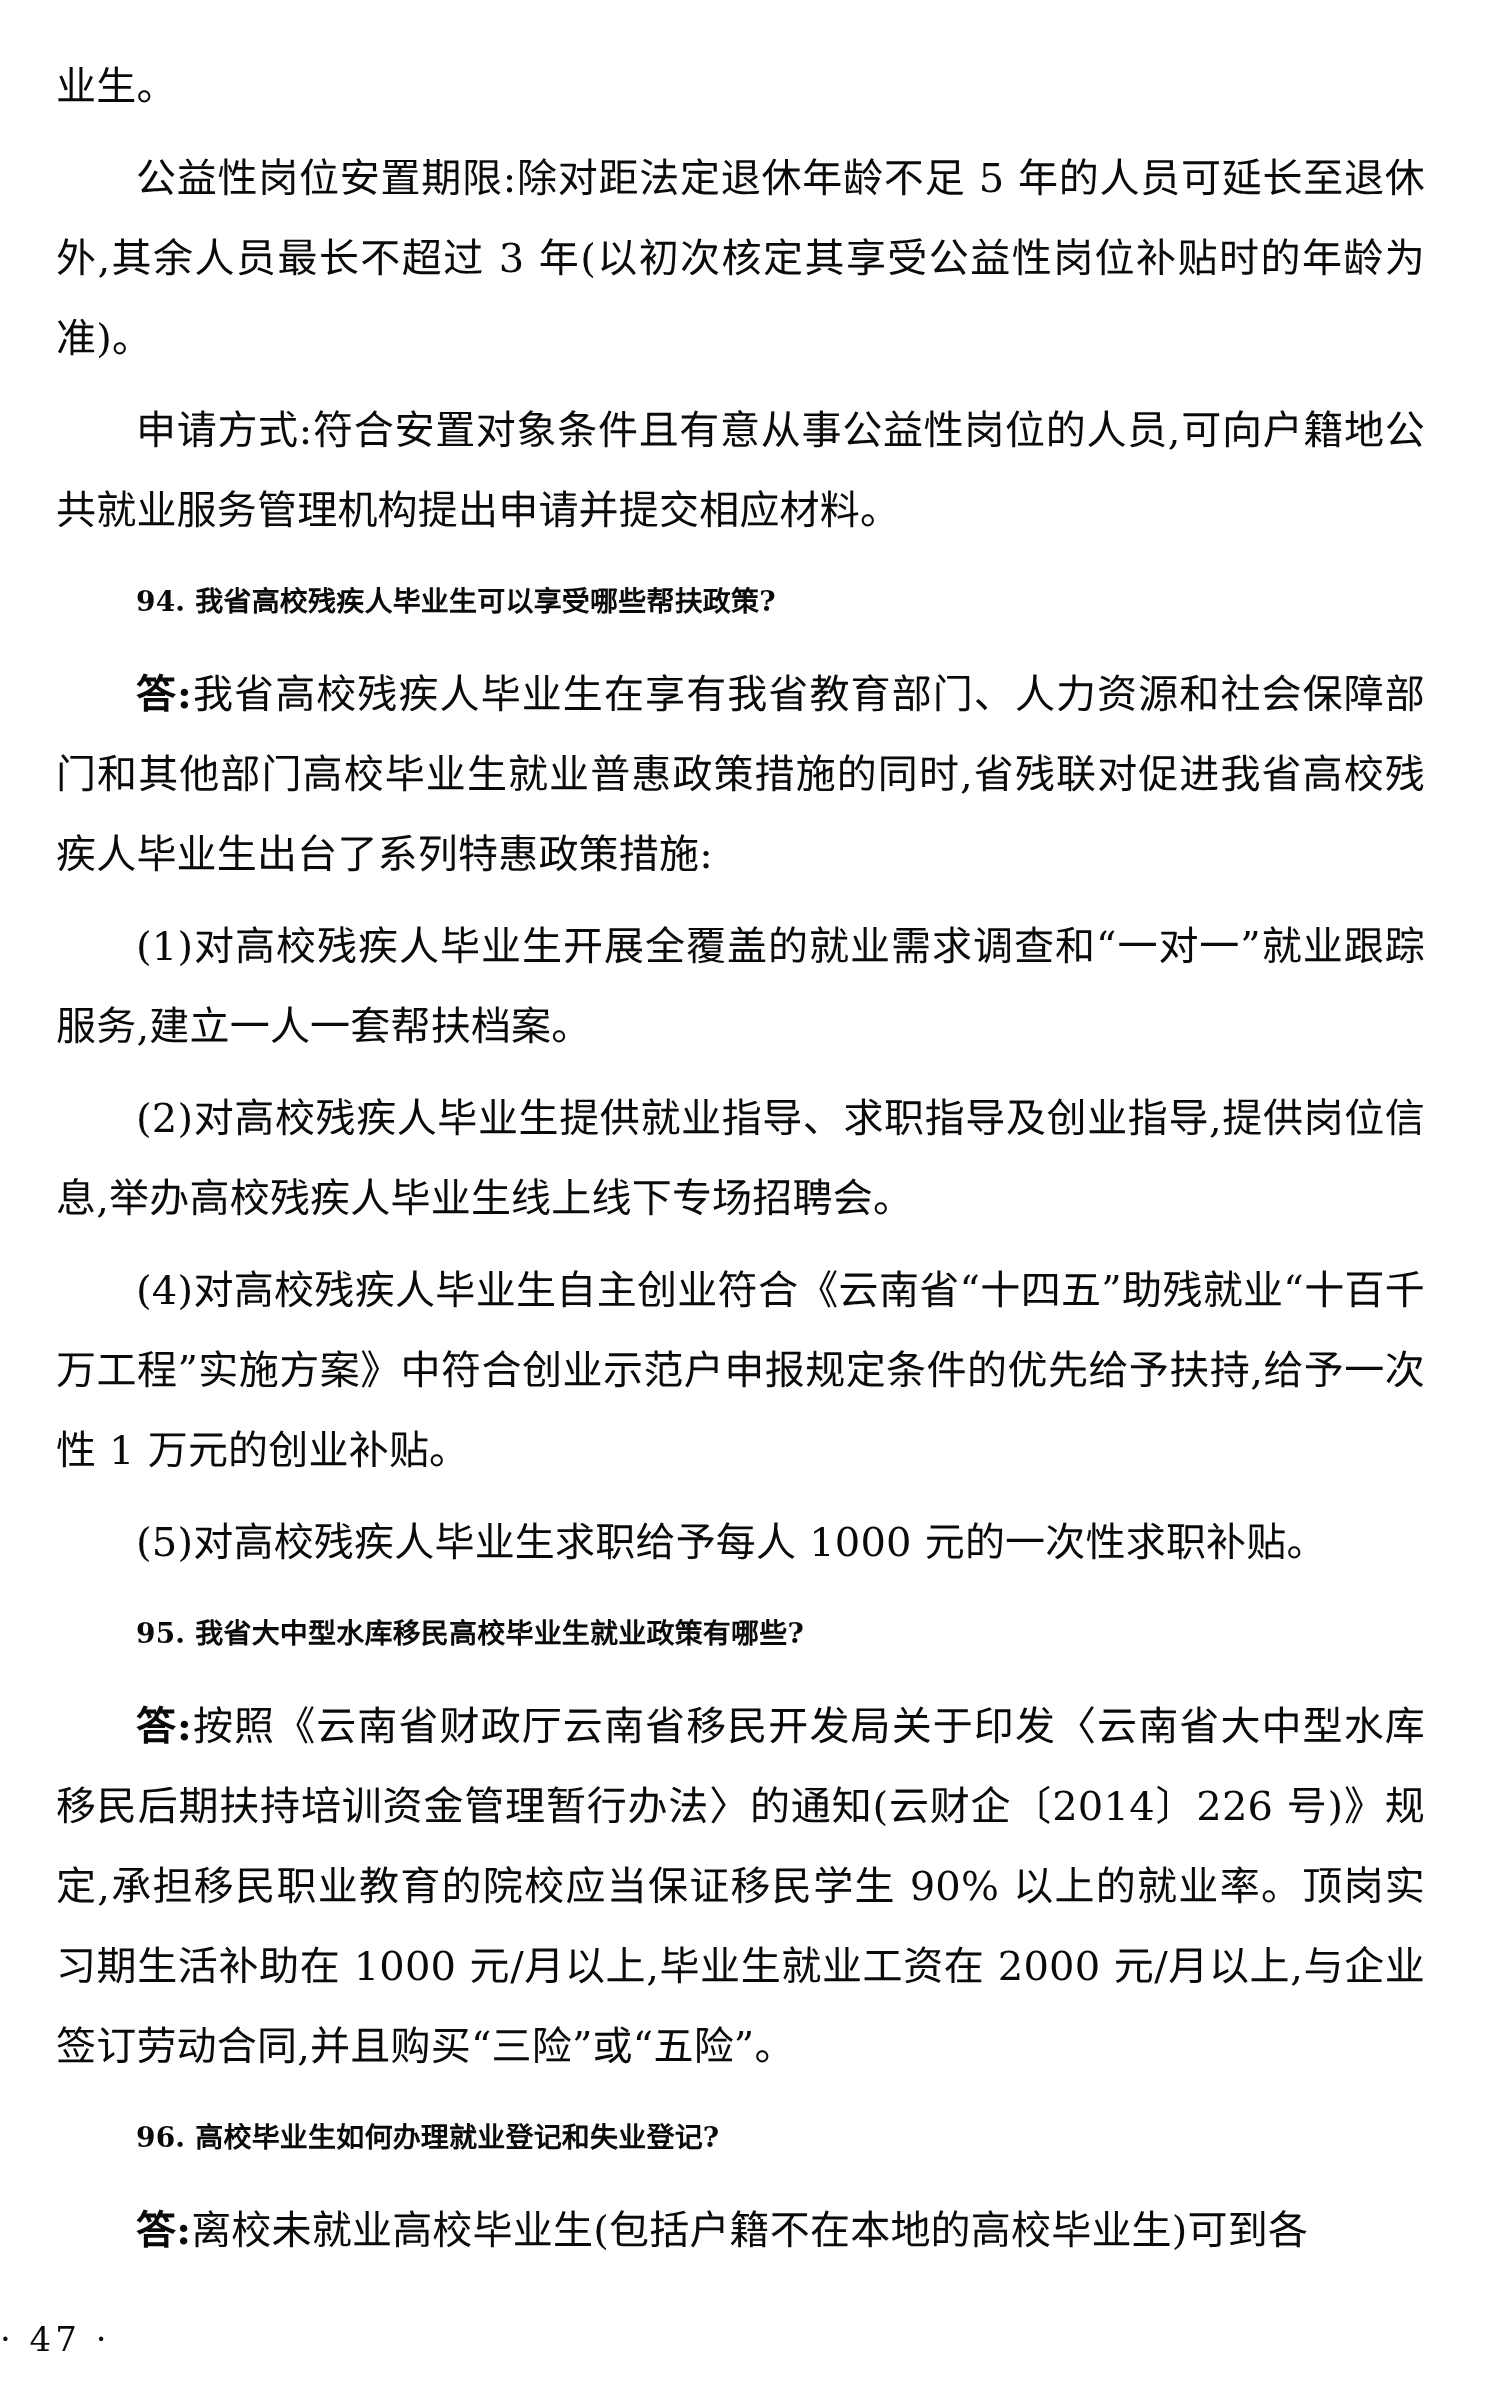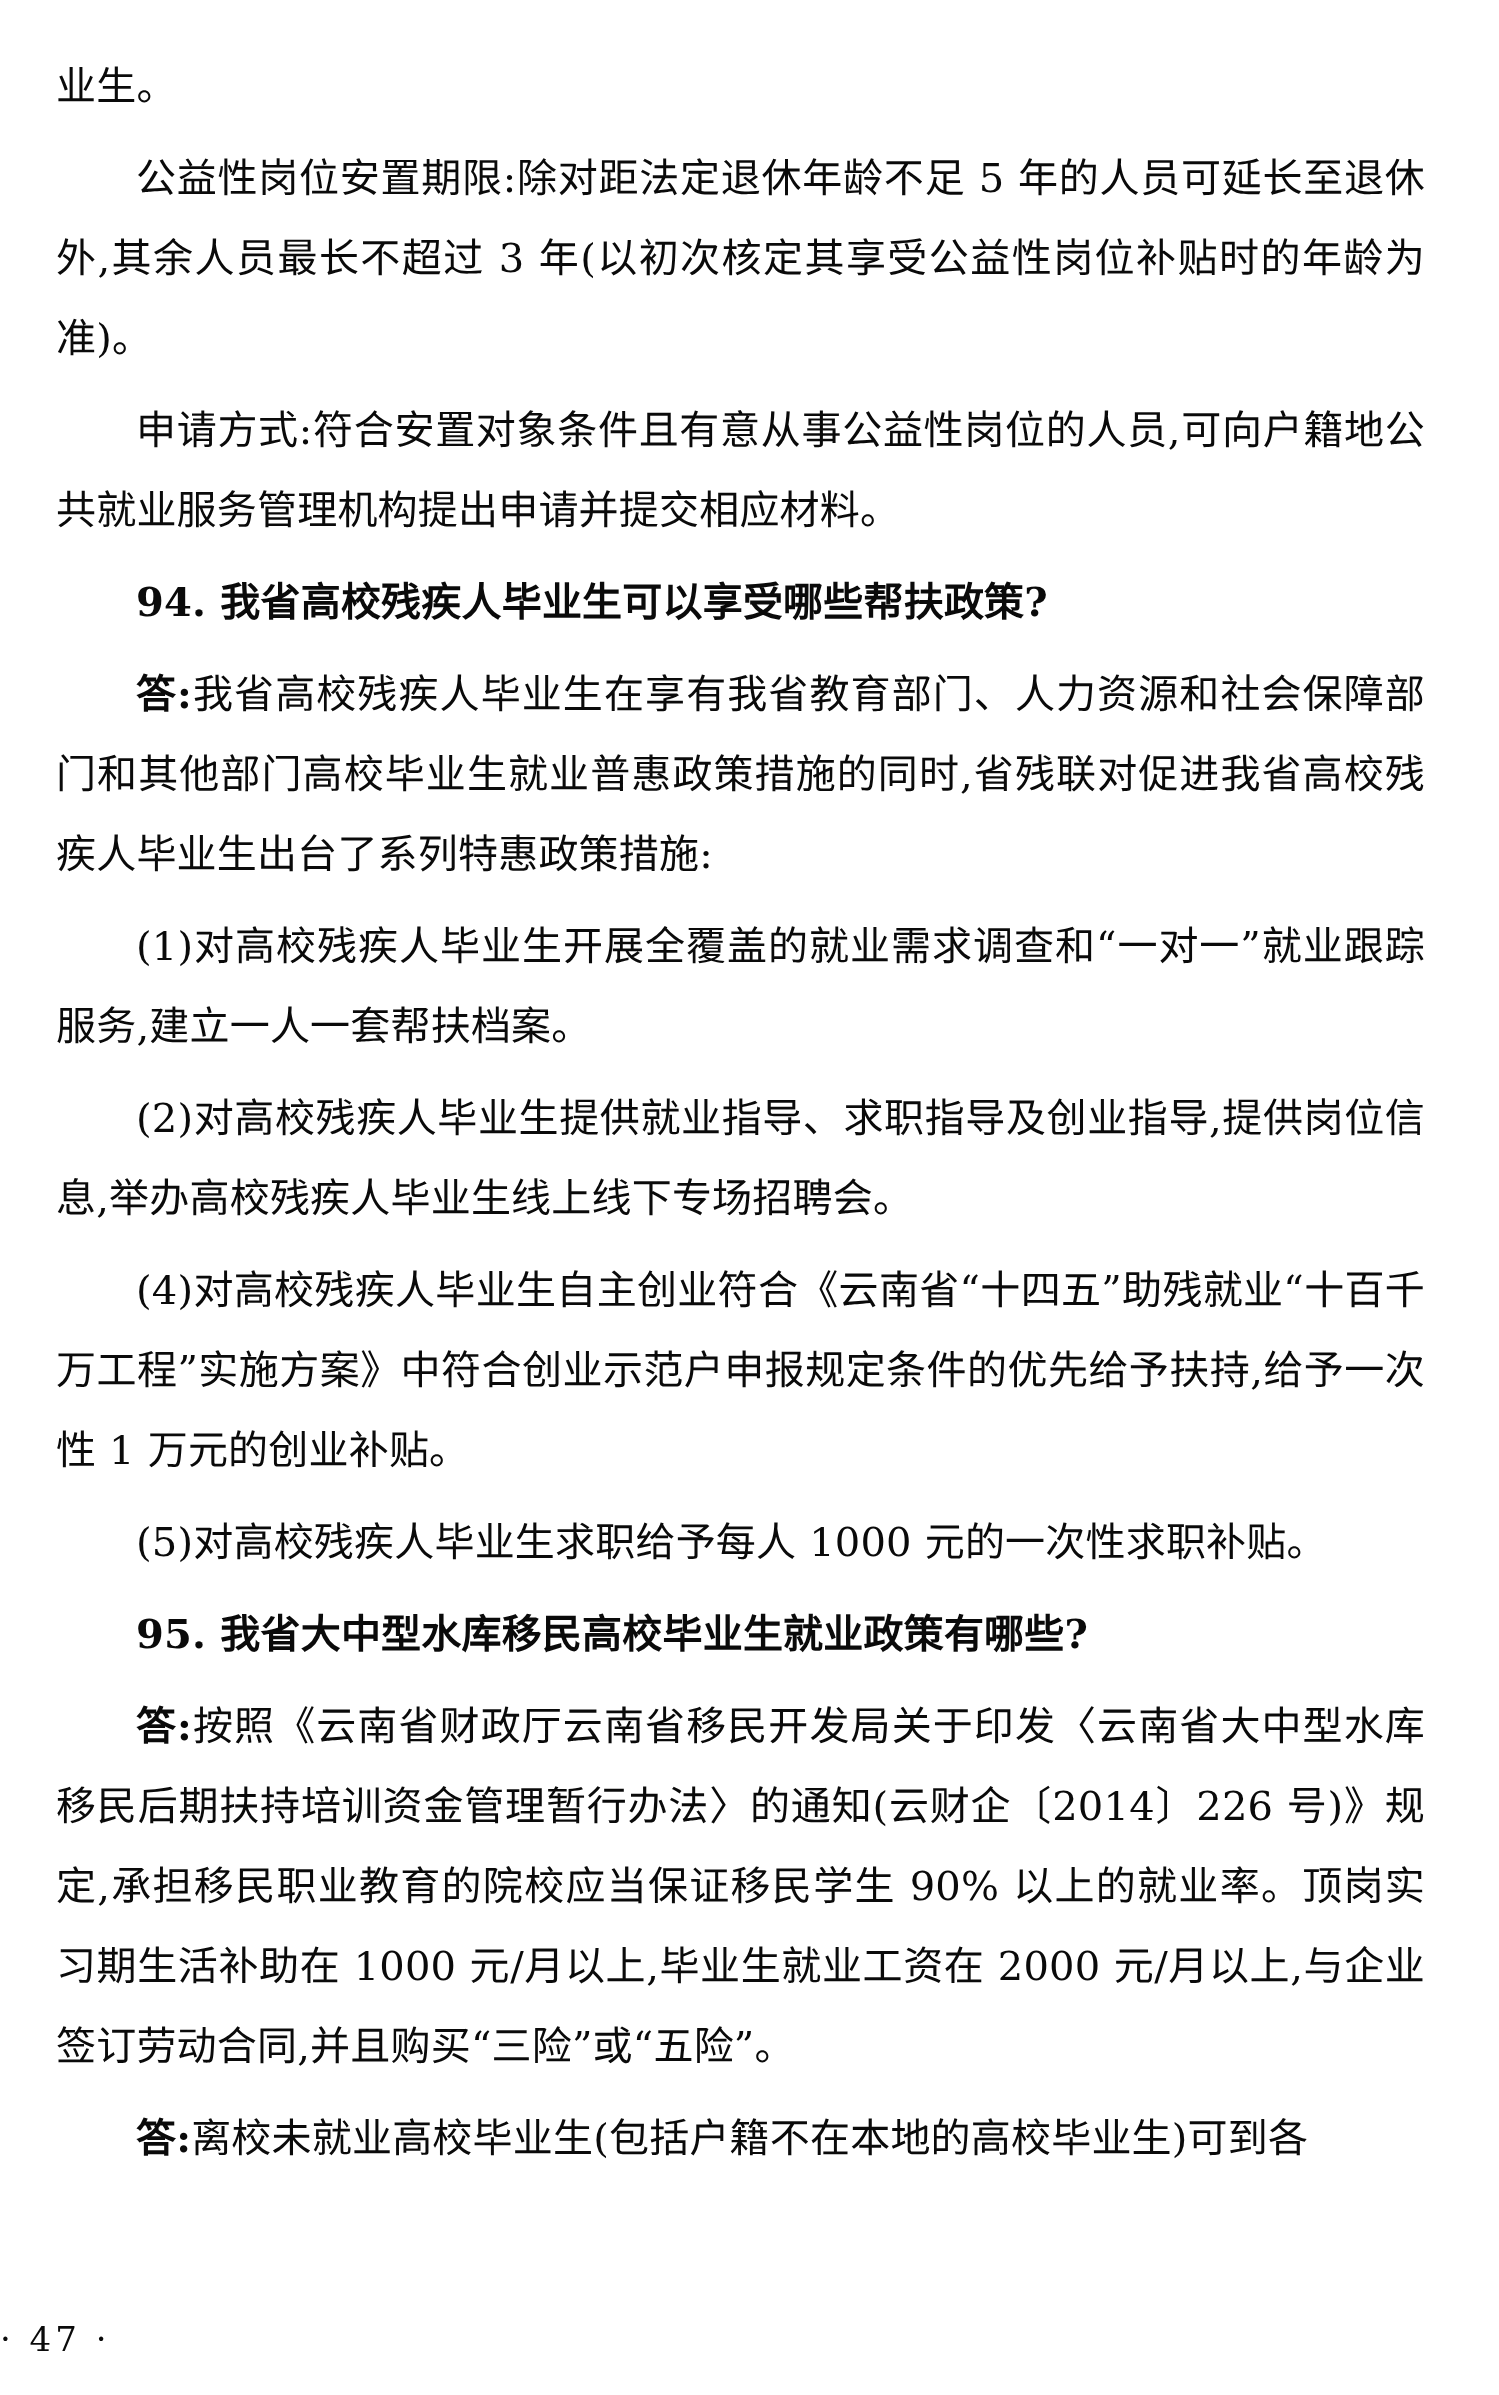--- a/index.html
+++ b/index.html
@@ -31,21 +31,21 @@
   }
   p {
     margin: 12px;
   }
   .indent {
     text-indent: 80px;
   }
   .qtitle {
     font-weight: bold;
     text-indent: 80px;
-    font-size: 40px;
+    font-size: 28px;
     line-height: 80px;
   }
   .lead {
     font-weight: bold;
   }
   .footer {
     position: absolute;
     left: 0;
     right: 62px;
     bottom: 36px;
@@ -81,20 +81,21 @@
 
 
     <p class="indent">(4)对高校残疾人毕业生自主创业符合《云南省“十四五”助残就业“十百千万工程”实施方案》中符合创业示范户申报规定条件的优先给予扶持,给予一次性 1 万元的创业补贴。</p>
 
     <p class="indent">(5)对高校残疾人毕业生求职给予每人 1000 元的一次性求职补贴。</p>
 
     <p class="qtitle">95. 我省大中型水库移民高校毕业生就业政策有哪些?</p>
 
     <p class="indent"><span class="lead">答:</span><span>按照《云南省财政厅云南省移民开发局关于印发〈云南省大中型水库移民后期扶持培训资金管理暂行办法〉的通知(云财企〔2014〕226 号)》规定,承担移民职业教育的院校应当保证移民学生 90% 以上的就业率。顶岗实习期生活补助在 1000 元/月以上,毕业生就业工资在 2000 元/月以上,与企业签订劳动合同,并且购买“三险”或“五险”。</span></p>
 
+    <p class="qtitle">96. 高校毕业生如何办理就业登记和失业登记?</p>
 
     <p class="indent"><span class="lead">答:</span><span>离校未就业高校毕业生(包括户籍不在本地的高校毕业生)可到各</span></p>
 
   </div>
 
   <div class="footer">
     <span class="pgnum">· 47 ·</span>
   </div>
 
 </div>

